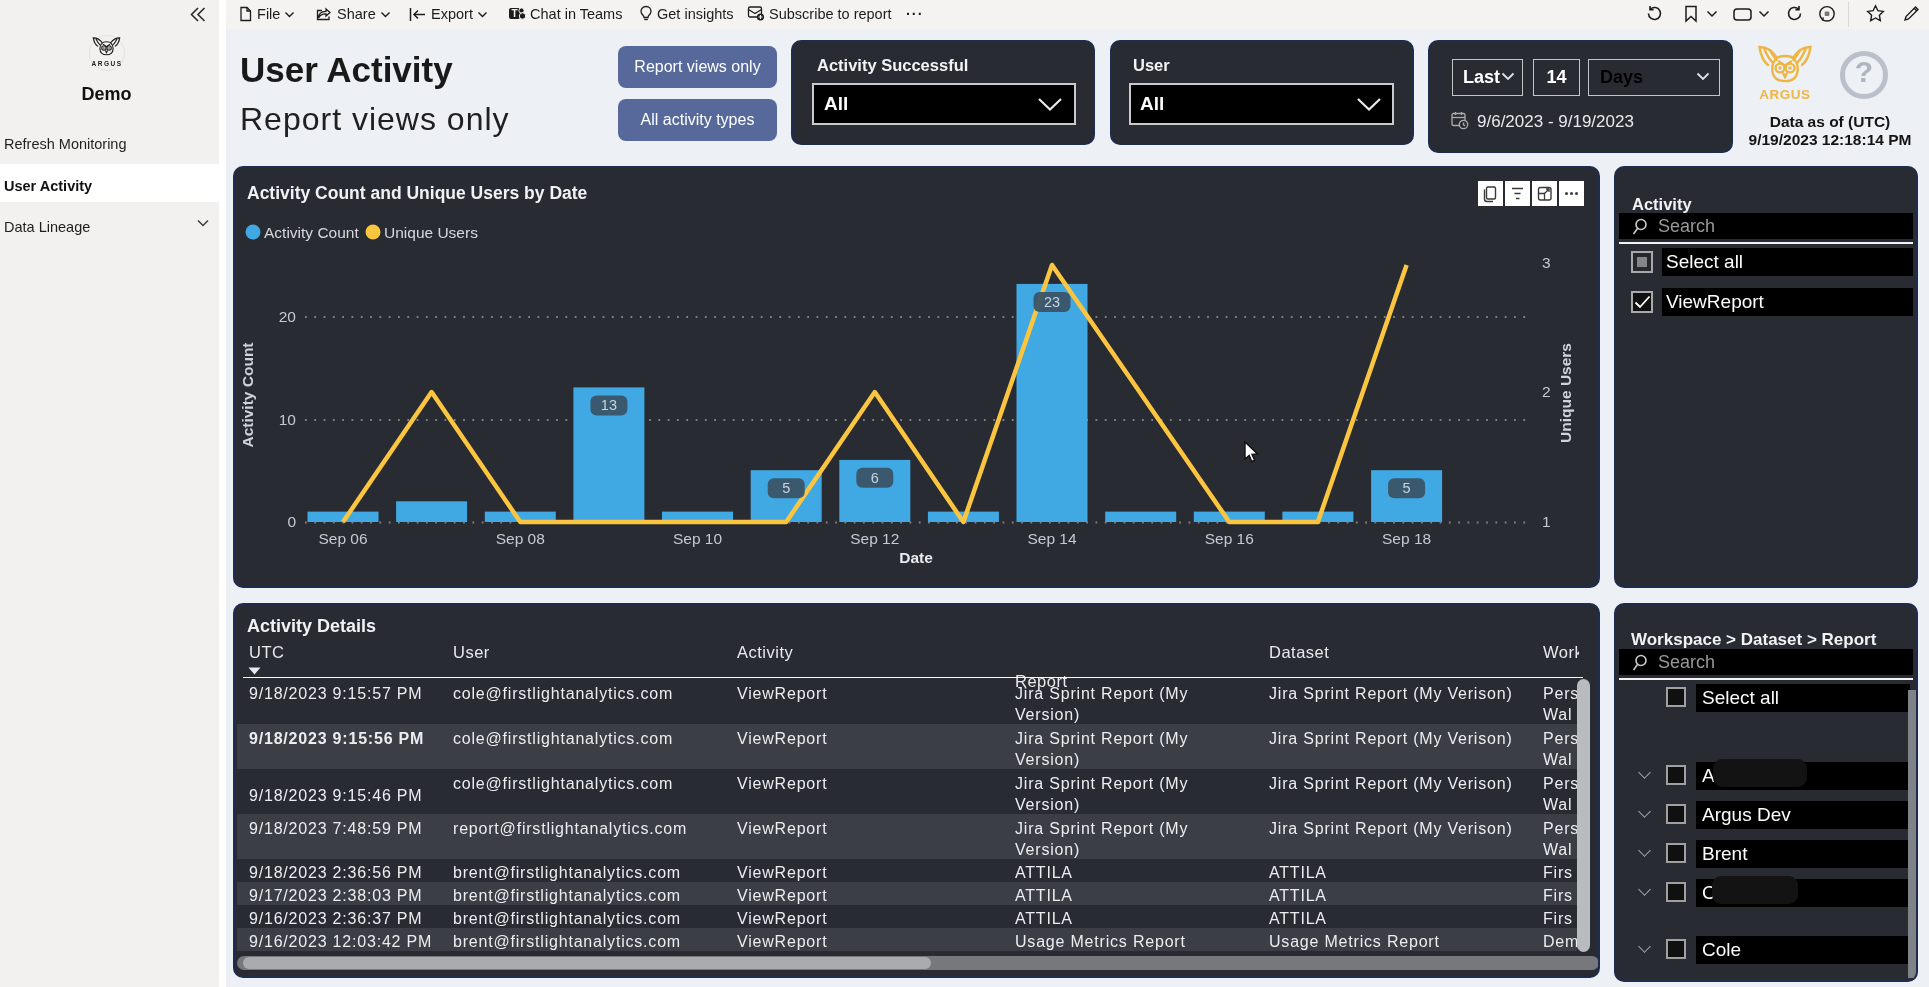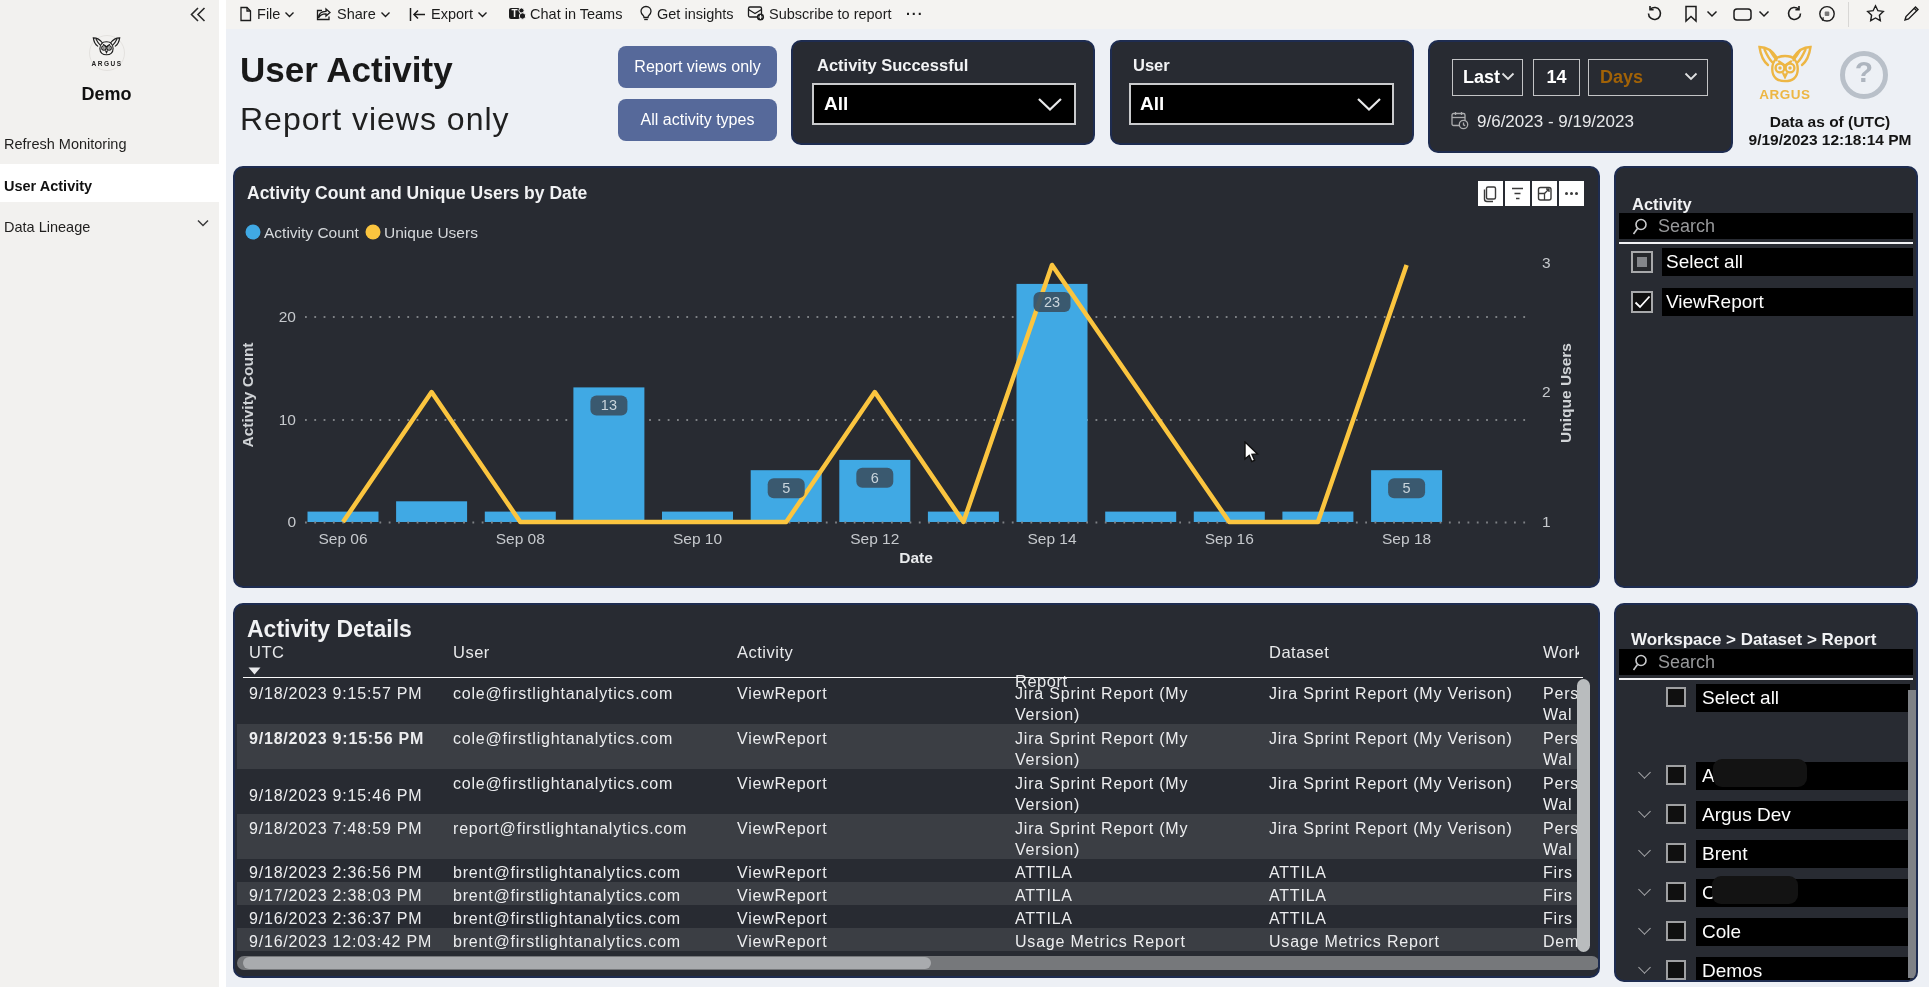--- a/index.html
+++ b/index.html
@@ -182,21 +182,21 @@
   </div>
 
 <div class="panel" style="left:1428px;top:40px;width:305px;height:113px;"></div>
 <div class="abs" style="left:1452px;top:59px;width:71px;height:37px;border:1.5px solid #C3C4C6;color:#fff;font-size:18px;">
     <span style="position:absolute;left:10px;top:7px;font-weight:bold;">Last</span>
     <svg style="position:absolute;right:7px;top:12px;" width="14" height="9" viewBox="0 0 14 9" fill="none" stroke="#E0E1E2" stroke-width="1.8">
       <path d="M1.5 1.5 L7 7 L12.5 1.5"></path>
     </svg>
   </div>
 <div class="abs" style="left:1533px;top:59px;width:47px;height:37px;border:1.5px solid #C3C4C6;color:#fff;font-size:18px;text-align:center;line-height:34px;font-weight:bold;">14</div>
-<div class="abs" style="left:1588px;top:59px;width:120px;height:37px;border:1.5px solid #C3C4C6;color:#a16207;font-size:18px;">
+<div class="abs" style="left:1588px;top:59px;width:132px;height:37px;border:1.5px solid #C3C4C6;color:#000000;font-size:18px;">
     <span style="position:absolute;left:11px;top:7px;font-weight:bold;">Days</span>
     <svg style="position:absolute;right:9px;top:12px;" width="14" height="9" viewBox="0 0 14 9" fill="none" stroke="#E0E1E2" stroke-width="1.8">
       <path d="M1.5 1.5 L7 7 L12.5 1.5"></path>
     </svg>
   </div>
 <div class="abs" style="left:1451px;top:111px;">
     <svg width="18" height="19" viewBox="0 0 18 19" fill="none" stroke="#ABACAE" stroke-width="1.3">
       <rect x="1" y="2.5" width="13" height="12" rx="1.5"></rect>
       <path d="M1 6.5 H14"></path>
       <path d="M4.5 1 V4 M10.5 1 V4"></path>
@@ -307,21 +307,21 @@
     </g>
     <g fill="#3a3a3a">
       <circle cx="1333.5" cy="27.5" r="1.5"></circle>
         <circle cx="1338.5" cy="27.5" r="1.5"></circle>
         <circle cx="1343.5" cy="27.5" r="1.5"></circle>
     </g>
   </g>
 </svg>
 
 <div class="panel" style="left:233px;top:603px;width:1367px;height:375px;overflow:hidden;">
-  <div style="position:absolute;left:12px;top:11px;font-size:23px;font-weight:bold;color:#F1F2F4;">Activity Details</div>
+  <div style="position:absolute;left:12px;top:11px;font-size:18px;font-weight:bold;color:#F1F2F4;">Activity Details</div>
   <div class="th" style="left:14px;">UTC</div>
   <div class="th" style="left:218px;">User</div>
   <div class="th" style="left:502px;">Activity</div>
   <div class="th" style="left:780px;margin-top:29px;">Report</div>
   <div class="th" style="left:1034px;">Dataset</div>
   <div class="th" style="left:1308px;width:36px;overflow:hidden;">Workspace</div>
   <svg style="position:absolute;left:13px;top:62px;" width="13" height="8" viewBox="0 0 13 8">
       <path d="M0.5 0.5 H12.5 L6.5 7.5 Z" fill="#E8E9EB"></path>
     </svg>
   <div style="position:absolute;left:8px;top:72px;width:1340px;height:1px;background:#FAFAFA;"></div>
@@ -439,30 +439,24 @@
       <span class="wstrip"></span>
       <span class="wtxt">Brent</span>
     </div>
   <div class="wrow" style="top:274px;">
       <span class="wch"></span>
       <span class="wcb"></span>
       <span class="wstrip"></span>
       <span class="wtxt">Cl</span>
       <span style="position:absolute;left:96px;top:-3px;width:86px;height:28px;background:#131313;border-radius:9px;"></span>
     </div>
-  <div class="wrow" style="top:313px;text-align:center;">
+  <div class="wrow" style="top:331px;text-align:center;">
       <span class="wch"></span>
       <span class="wcb"></span>
       <span class="wstrip"></span>
       <span class="wtxt">Cole</span>
-    </div>
-  <div class="wrow" style="top:352px;">
-      <span class="wch"></span>
-      <span class="wcb"></span>
-      <span class="wstrip"></span>
-      <span class="wtxt">Demos</span>
     </div>
   <div style="position:absolute;left:292px;top:85px;width:8px;height:288px;background:#7F8287;"></div>
 </div>
 
 <svg class="abs" style="left:1242px;top:441px;" width="20" height="24" viewBox="0 0 20 24">
   <path d="M3 1 L3 18 L7.2 14.4 L9.8 20.5 L12.6 19.3 L10 13.3 L15.5 13 Z" fill="#fff" stroke="#111" stroke-width="1.4"></path>
 </svg>
 
 </body></html>

